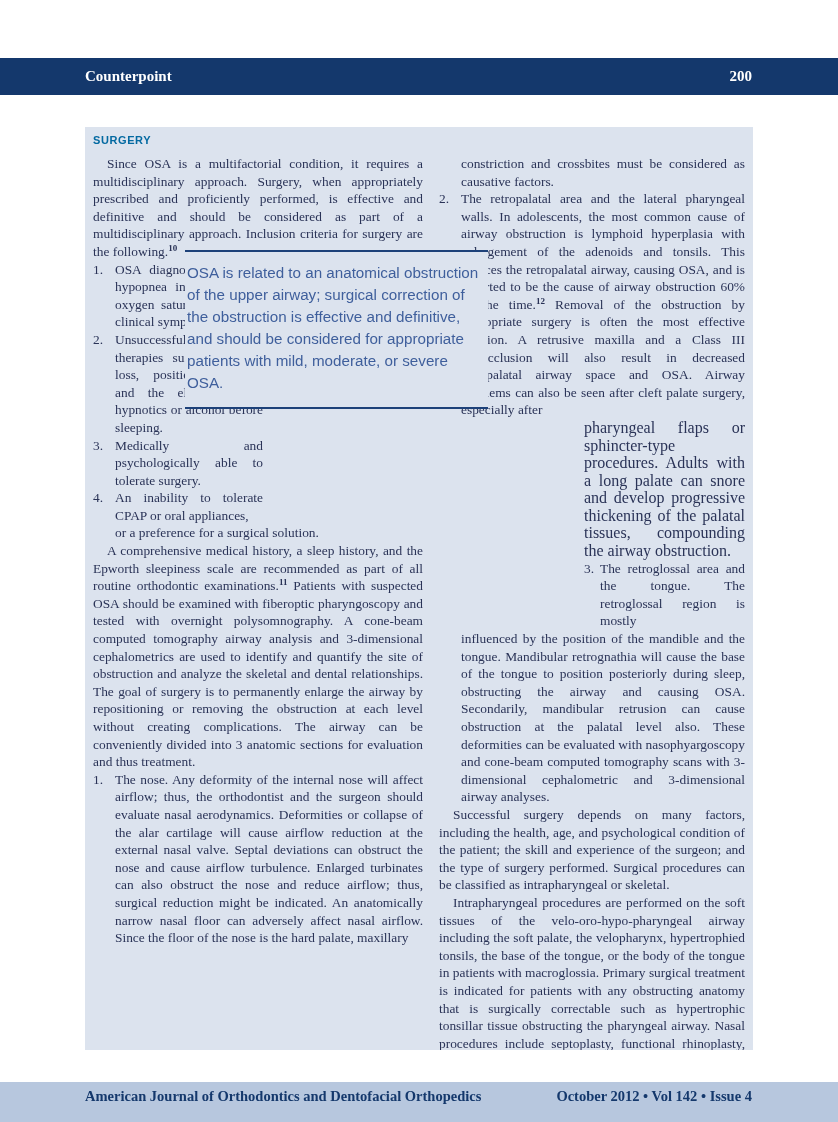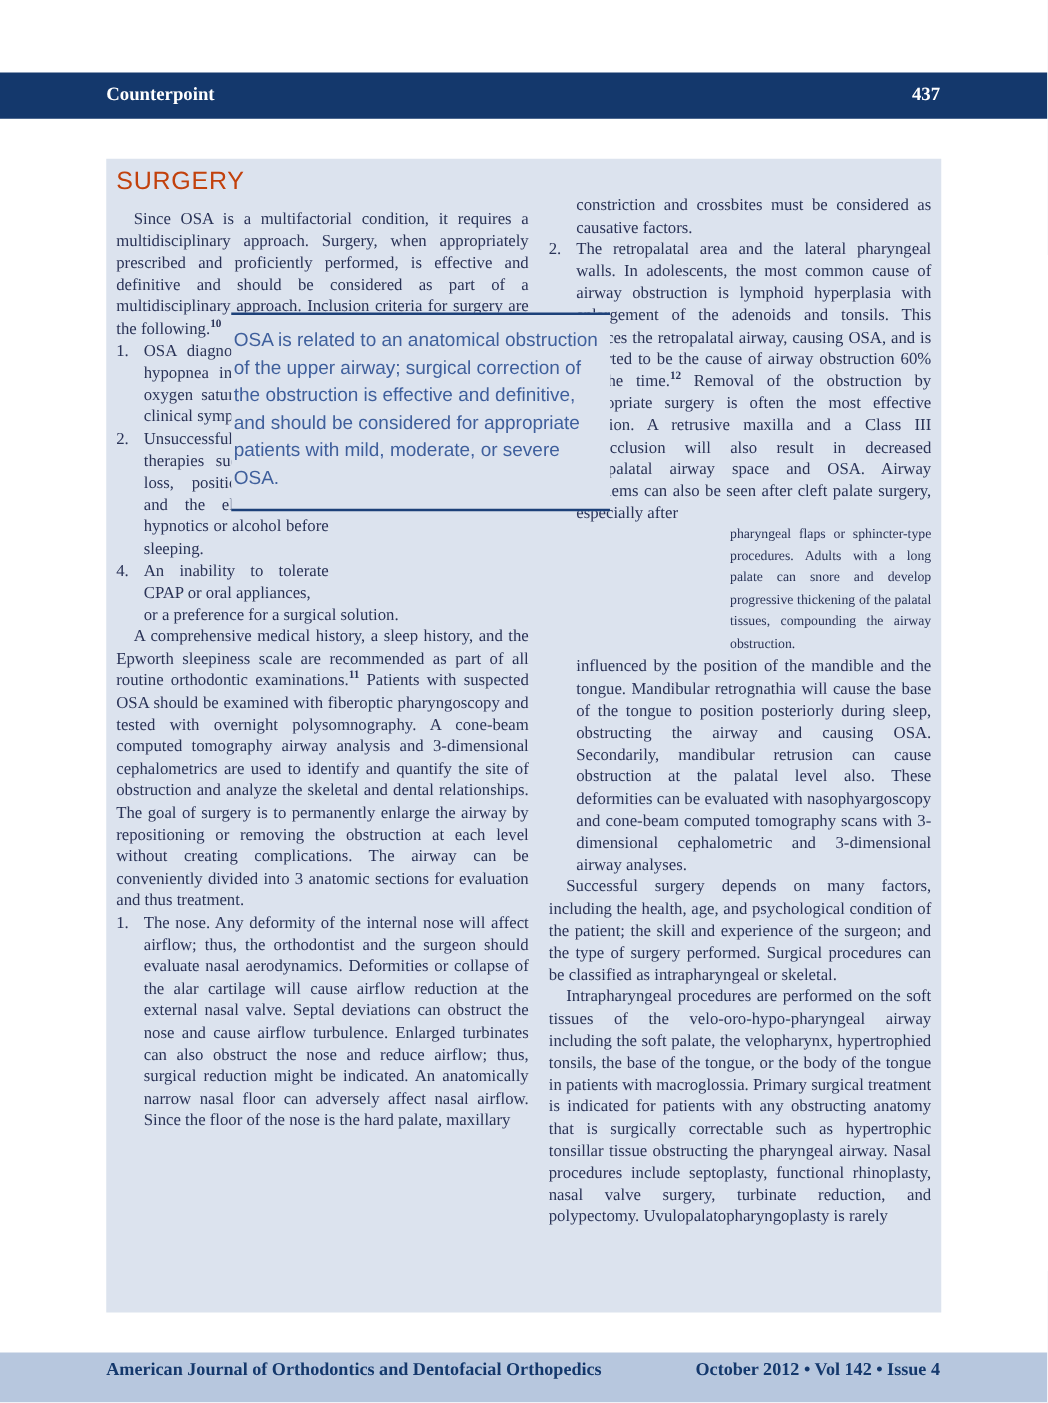--- a/index.html
+++ b/index.html
@@ -9,22 +9,22 @@
   .header-bar{position:absolute;left:0;top:58px;width:838px;height:37px;background:#14386c;
               color:#ffffff;display:flex;align-items:center;justify-content:space-between;
               box-sizing:border-box;padding:0 86px 0 85px;font-weight:bold;font-size:15px;}
   
   .content{position:absolute;left:85px;top:127px;width:668px;height:923px;background:#dce3ee;
            box-sizing:border-box;padding:7px 8px;overflow:hidden;}
   .cols{display:flex;gap:16px;}
   .col-left{width:330px;}
   .col-right{width:306px;margin-top:21px;}
   .content p, .content .li, .content .li-cont{margin:0;font-size:13.4px;line-height:17.6px;text-align:justify;}
-  .section-heading{font-family:"Liberation Sans",sans-serif;font-size:20px;color:#c2410c;
-                   letter-spacing:0.6px;margin:0 0 9px 0;font-weight:400;}
+  .section-heading{font-family:"Liberation Sans",sans-serif;font-size:11px;color:#0369a1;
+                   letter-spacing:0.6px;margin:0 0 9px 0;font-weight:700;}
   .p-indent{text-indent:14px;}
   .li{padding-left:22px;}
   .li .num{display:inline-block;width:22px;margin-left:-22px;}
   .li-cont{padding-left:22px;}
   sup{font-size:9px;line-height:0;font-weight:bold;}
   .narrow-left{width:170px;}
   .narrow-right{margin-left:145px;}
   .mt-list{margin-top:17px;}
   .mt-para{margin-top:15px;}
   .mt-nose{margin-top:20px;}
@@ -40,51 +40,53 @@
                color:#14386c;display:flex;align-items:center;justify-content:space-between;
                box-sizing:border-box;padding:0 86px 12px 85px;font-weight:bold;font-size:14.5px;}
 </style>
 </head>
 <body>
 
 <div class="page">
 
   <div class="header-bar">
     <span>Counterpoint</span>
-    <span>437</span>
+    <span>200</span>
   </div>
 
   <div class="content">
     <div class="cols">
 
       <div class="col-left">
         <h2 class="section-heading">SURGERY</h2>
 
         <p class="p-indent"><span>Since OSA is a multifactorial condition, it requires a multidisciplinary approach. Surgery, when appropriately prescribed and proficiently performed, is effective and definitive and should be considered as part of a multidisciplinary approach. Inclusion criteria for surgery are the following.</span><sup>10</sup></p>
 
         <div class="li mt-list"><span class="num">1.</span><span>OSA diagnosed by polysomnography with an apnea hypopnea index score greater than 5, a decrease in oxygen saturation (\ 90%), poor sleep efficiency with clinical symptoms (eg, excessive daytime sleepiness).</span></div>
 
         <div class="narrow-left">
           <div class="li"><span class="num">2.</span><span>Unsuccessful behavioral therapies such as weight loss, positional therapy, and the elimination of hypnotics or alcohol before sleeping.</span></div>
+          <div class="li"><span class="num">3.</span><span>Medically and psychologically able to tolerate surgery.</span></div>
           <div class="li"><span class="num">4.</span><span>An inability to tolerate CPAP or oral appliances,</span></div>
         </div>
         <div class="li-cont">or a preference for a surgical solution.</div>
 
         <p class="p-indent mt-para"><span>A comprehensive medical history, a sleep history, and the Epworth sleepiness scale are recommended as part of all routine orthodontic examinations.</span><sup>11</sup> <span>Patients with suspected OSA should be examined with fiberoptic pharyngoscopy and tested with overnight polysomnography. A cone-beam computed tomography airway analysis and 3-dimensional cephalometrics are used to identify and quantify the site of obstruction and analyze the skeletal and dental relationships. The goal of surgery is to permanently enlarge the airway by repositioning or removing the obstruction at each level without creating complications. The airway can be conveniently divided into 3 anatomic sections for evaluation and thus treatment.</span></p>
 
         <div class="li mt-nose"><span class="num">1.</span><span>The nose. Any deformity of the internal nose will affect airflow; thus, the orthodontist and the surgeon should evaluate nasal aerodynamics. Deformities or collapse of the alar cartilage will cause airflow reduction at the external nasal valve. Septal deviations can obstruct the nose and cause airflow turbulence. Enlarged turbinates can also obstruct the nose and reduce airflow; thus, surgical reduction might be indicated. An anatomically narrow nasal floor can adversely affect nasal airflow. Since the floor of the nose is the hard palate, maxillary</span></div>
       </div>
 
       <div class="col-right">
         <div class="li-cont">constriction and crossbites must be considered as causative factors.</div>
 
         <div class="li"><span class="num">2.</span><span>The retropalatal area and the lateral pharyngeal walls. In adolescents, the most common cause of airway obstruction is lymphoid hyperplasia with enlargement of the adenoids and tonsils. This reduces the retropalatal airway, causing OSA, and is reported to be the cause of airway obstruction 60% of the time.</span><sup>12</sup> <span>Removal of the obstruction by appropriate surgery is often the most effective solution. A retrusive maxilla and a Class III malocclusion will also result in decreased retropalatal airway space and OSA. Airway problems can also be seen after cleft palate surgery, especially after</span></div>
 
         <div class="narrow-right">
-          <div style="text-align:justify;font-size:11px;line-height:17.6px;">pharyngeal flaps or sphincter-type procedures. Adults with a long palate can snore and develop progressive thickening of the palatal tissues, compounding the airway obstruction.</div>
+          <div style="text-align:justify;font-size:16px;line-height:17.6px;">pharyngeal flaps or sphincter-type procedures. Adults with a long palate can snore and develop progressive thickening of the palatal tissues, compounding the airway obstruction.</div>
+          <div class="li" style="padding-left:16px;"><span class="num" style="width:16px;margin-left:-16px;">3.</span><span>The retroglossal area and the tongue. The retroglossal region is mostly</span></div>
         </div>
         <div class="li-cont">influenced by the position of the mandible and the tongue. Mandibular retrognathia will cause the base of the tongue to position posteriorly during sleep, obstructing the airway and causing OSA. Secondarily, mandibular retrusion can cause obstruction at the palatal level also. These deformities can be evaluated with nasophyargoscopy and cone-beam computed tomography scans with 3-dimensional cephalometric and 3-dimensional airway analyses.</div>
 
         <p class="p-indent mt-succ">Successful surgery depends on many factors, including the health, age, and psychological condition of the patient; the skill and experience of the surgeon; and the type of surgery performed. Surgical procedures can be classified as intrapharyngeal or skeletal.</p>
         <p class="p-indent">Intrapharyngeal procedures are performed on the soft tissues of the velo-oro-hypo-pharyngeal airway including the soft palate, the velopharynx, hypertrophied tonsils, the base of the tongue, or the body of the tongue in patients with macroglossia. Primary surgical treatment is indicated for patients with any obstructing anatomy that is surgically correctable such as hypertrophic tonsillar tissue obstructing the pharyngeal airway. Nasal procedures include septoplasty, functional rhinoplasty, nasal valve surgery, turbinate reduction, and polypectomy. Uvulopalatopharyngoplasty is rarely</p>
       </div>
     </div>
   </div>
 
   <div class="pullquote">OSA is related to an anatomical obstruction of the upper airway; surgical correction of the obstruction is effective and definitive, and should be considered for appropriate patients with mild, moderate, or severe OSA.</div>

